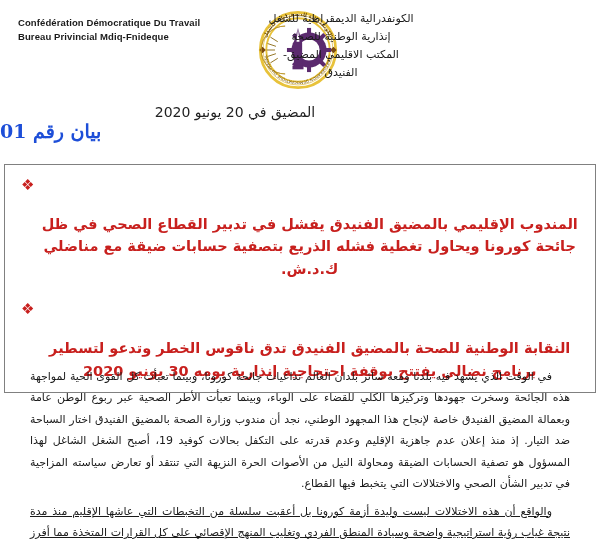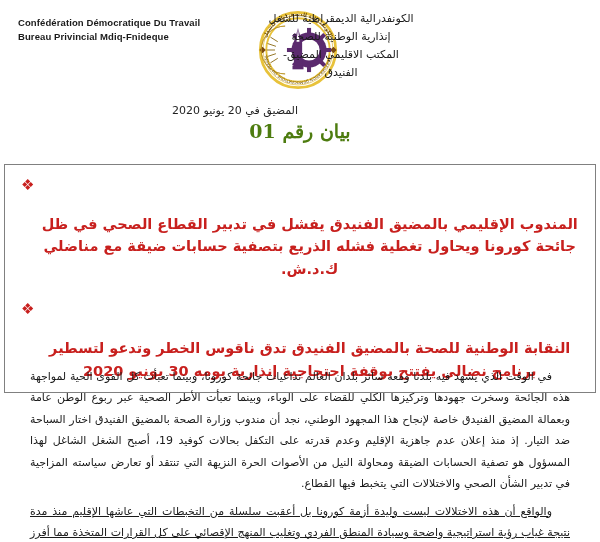--- a/index.html
+++ b/index.html
@@ -59,36 +59,36 @@
   .logo svg{display:block;width:92px;height:92px;}
 
   
   .dateline{
     position:absolute;
     left:0;right:0;
     top:104px;
     text-align:center;
     direction:rtl;
     font-family:"DejaVu Sans",sans-serif;
-    font-size:11px;
+    font-size:14px;
     color:#1f1f1f;
     padding-right:130px;
   }
 
   
   .doc-title{
     position:absolute;
     left:0;right:0;
     top:120px;
-    text-align:center;
+    text-align:left;
     direction:rtl;
     font-family:"DejaVu Serif","Liberation Serif",serif;
     font-size:19px;
     font-weight:bold;
-    color:#4d7c0f;
+    color:#1d4ed8;
   }
 
   
   .redbox{
     position:absolute;
     left:4px; top:164px;
     width:592px;
     box-sizing:border-box;
     border:1px solid #808080;
     background:#ffffff;

